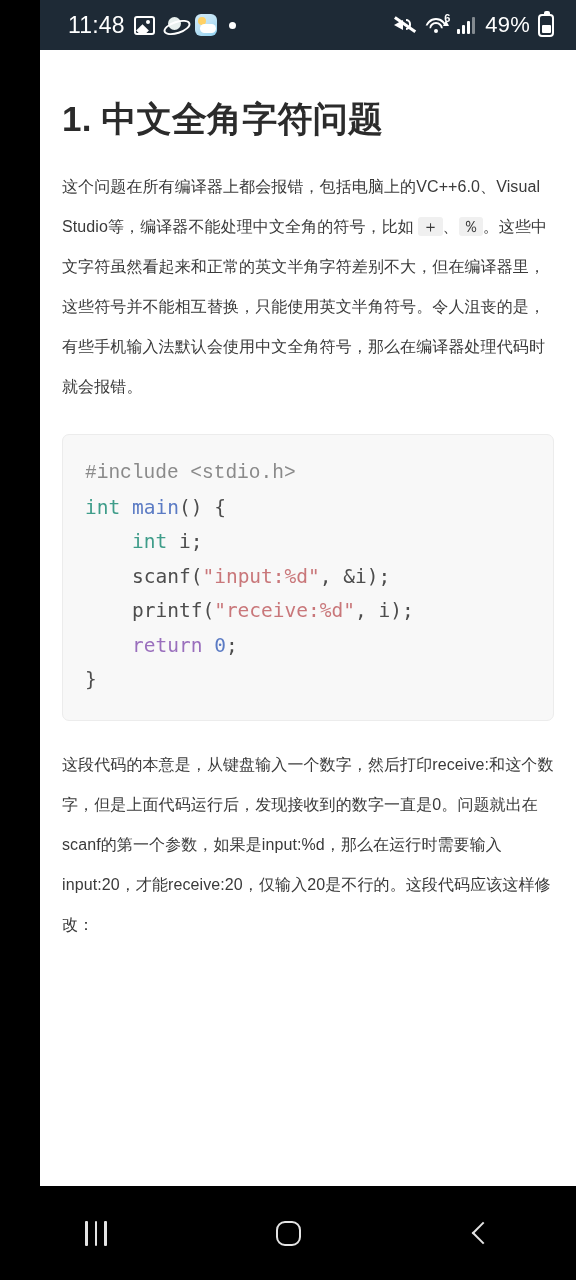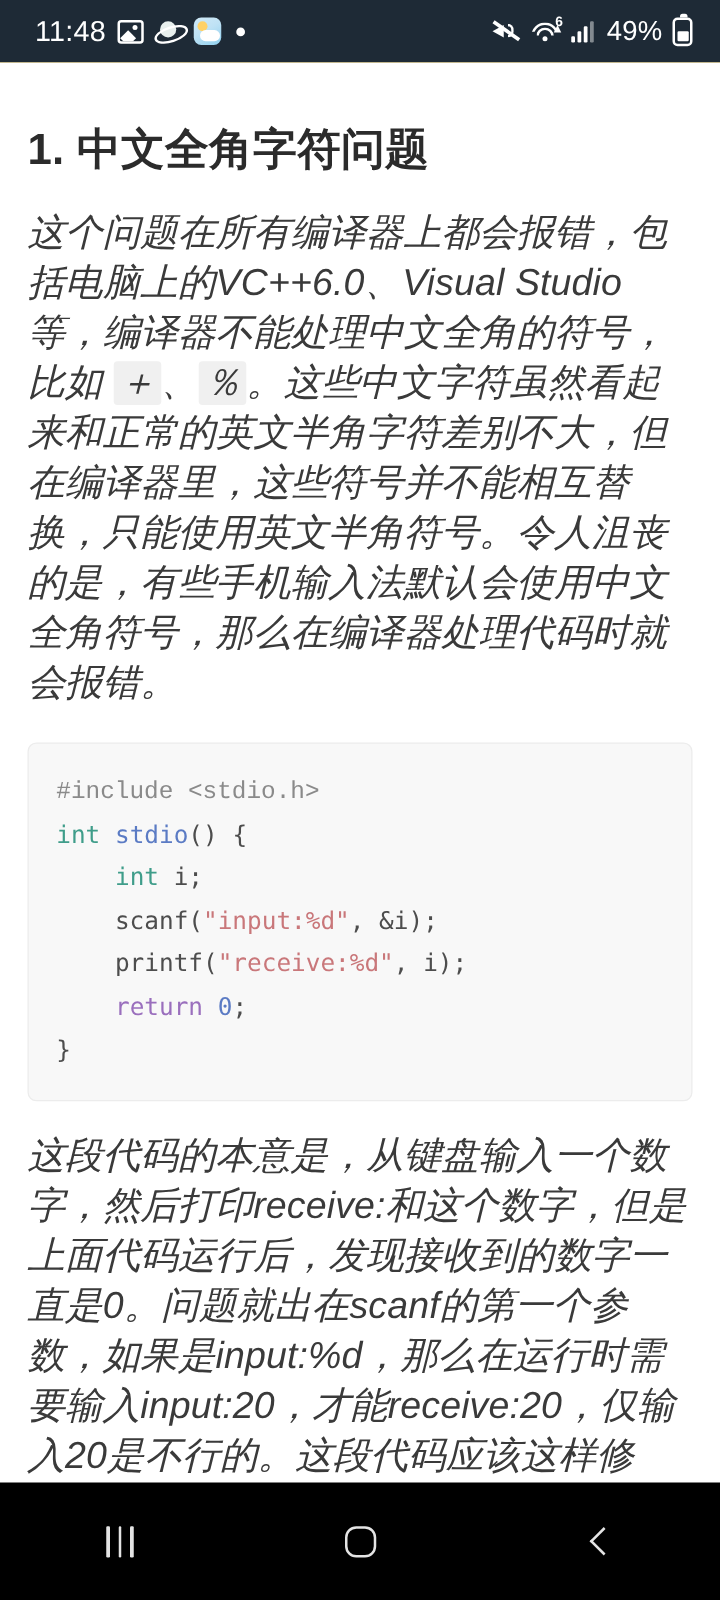--- a/index.html
+++ b/index.html
@@ -2,21 +2,21 @@
 <html><head>
 <meta charset="utf-8">
 <style>
   * { margin:0; padding:0; box-sizing:border-box; }
   html, body {
     width:576px; height:1280px;
     background:#ffffff;
     font-family:"Liberation Sans","DejaVu Sans",sans-serif;
     overflow:hidden;
   }
-  #app { position:relative; width:576px; height:1280px; background:#eab308; }
+  #app { position:relative; width:576px; height:1280px; background:#000000;padding-left:40px; }
 
   
   .statusbar{
     height:50px; background:#1e2a36; color:#ffffff;
     display:flex; align-items:center; padding:0 22px 0 28px;
   }
   .sb-left{ display:flex; align-items:center; gap:9px; }
   .sb-time{ font-size:23px; letter-spacing:.2px; font-weight:400; }
   .sb-right{ margin-left:auto; display:flex; align-items:center; gap:8px; }
   .sb-pct{ font-size:22px; font-weight:400; letter-spacing:.2px; }
@@ -88,22 +88,22 @@
     pointer-events:none;
   }
 
   
   .content{ padding:0 22px; background:#fff; height:1158px; overflow:hidden; }
   h2.sec{
     font-size:35px; font-weight:700; color:#2b2b2b; letter-spacing:.2px;
     margin:46px 0 0 0;
   }
   p.para{
-    font-size:30px; line-height:40px; color:#3a3a3a; margin:24px 0 0 0;
-    letter-spacing:.1px; word-break:break-word;font-style:italic;
+    font-size:16px; line-height:40px; color:#3a3a3a; margin:24px 0 0 0;
+    letter-spacing:.1px; word-break:break-word;
   }
   code.inline{
     background:#f0f0f0; color:#3a3a3a; border-radius:3px;
     padding:1px 4px; font-family:"Liberation Sans","DejaVu Sans",sans-serif;
   }
 
   .codeblock{
     margin:27px 0 0 0; background:#f8f8f8; border:1px solid #ececec;
     border-radius:7px; padding:20px 22px 22px 22px;
     font-family:"DejaVu Sans Mono","Liberation Mono",monospace;
@@ -178,21 +178,21 @@
 
   <div class="content">
 
     <h2 class="sec">1. 中文全角字符问题</h2>
 
     <p class="para"><span>这个问题在所有编译器上都会报错，包括电脑上的VC++6.0、Visual Studio等，编译器不能处理中文全角的符号，比如 </span><code class="inline">＋</code><span>、</span><code class="inline">％</code><span>。这些中文字符虽然看起来和正常的英文半角字符差别不大，但在编译器里，这些符号并不能相互替换，只能使用英文半角符号。令人沮丧的是，有些手机输入法默认会使用中文全角符号，那么在编译器处理代码时就会报错。</span></p>
 
 
 
     <div class="codeblock" id="code1"><span class="t-pre">#include &lt;stdio.h&gt;</span>
-<span class="t-kw">int</span><span class="t-pln"> </span><span class="t-fn">stdio</span><span class="t-pln">() {</span>
+<span class="t-kw">int</span><span class="t-pln"> </span><span class="t-fn">main</span><span class="t-pln">() {</span>
 <span class="t-pln">    </span><span class="t-kw">int</span><span class="t-pln"> i;</span>
 <span class="t-pln">    scanf(</span><span class="t-str">"input:%d"</span><span class="t-pln">, &amp;i);</span>
 <span class="t-pln">    printf(</span><span class="t-str">"receive:%d"</span><span class="t-pln">, i);</span>
 <span class="t-pln">    </span><span class="t-ret">return</span><span class="t-pln"> </span><span class="t-num">0</span><span class="t-pln">;</span>
 <span class="t-pln">}</span></div>
 
     <p class="para">这段代码的本意是，从键盘输入一个数字，然后打印receive:和这个数字，但是上面代码运行后，发现接收到的数字一直是0。问题就出在scanf的第一个参数，如果是input:%d，那么在运行时需要输入input:20，才能receive:20，仅输入20是不行的。这段代码应该这样修改：</p>
 
   </div>
 

